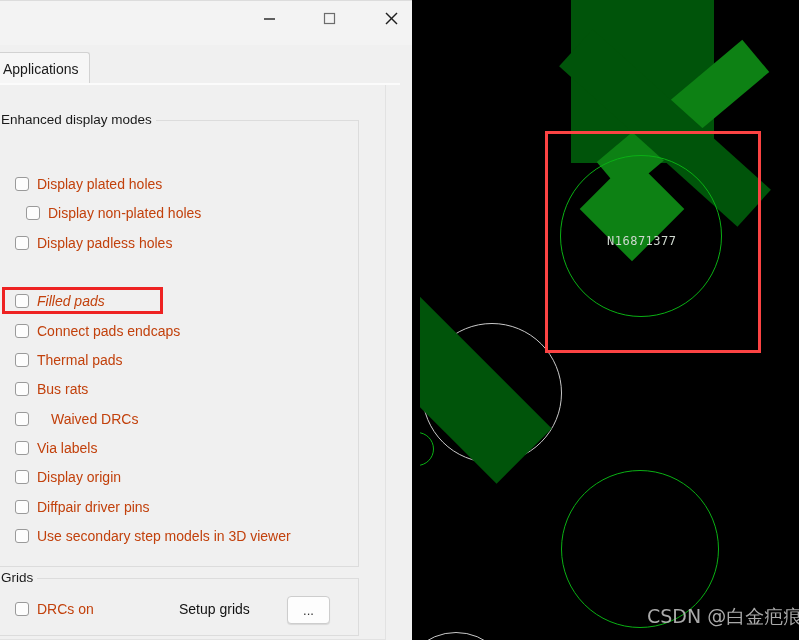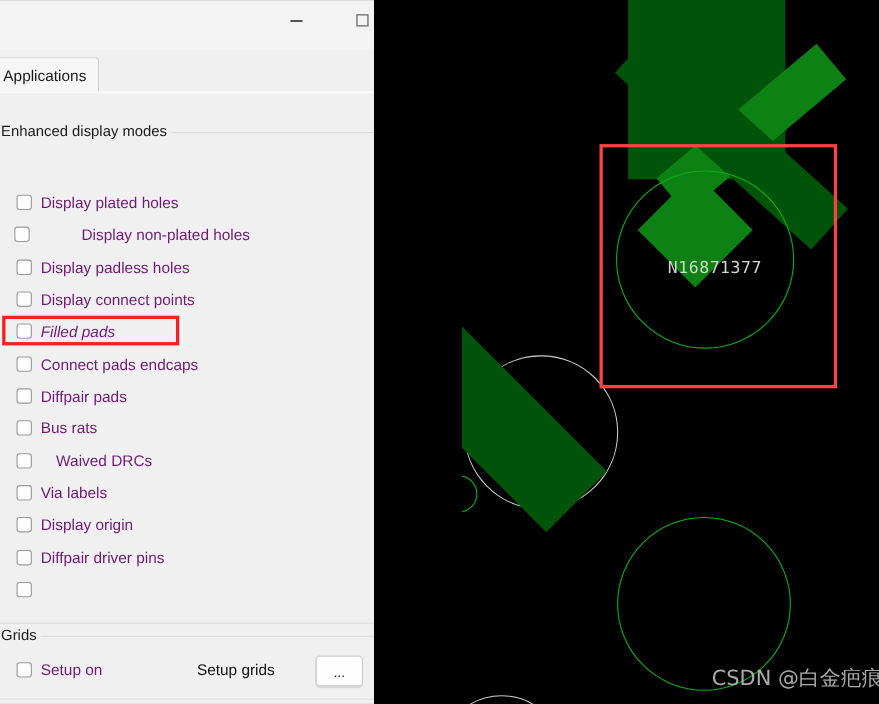--- a/index.html
+++ b/index.html
@@ -47,21 +47,21 @@
     background: transparent;
   }
   .ring-white {
     border: 1.5px solid #c9c9c9;
     border-radius: 50%;
     background: transparent;
   }
   .net-label {
     color: #cfd8cf;
     font-family: "DejaVu Sans Mono", monospace;
-    font-size: 15px;
+    font-size: 12px;
     letter-spacing: 0.5px;
     white-space: nowrap;
   }
   #selection-box {
     position: absolute;
     border: 3px solid #fb4343;
     background: transparent;
   }
   #watermark {
     position: absolute;
@@ -70,21 +70,21 @@
     font-family: "DejaVu Sans", sans-serif;
     white-space: nowrap;
     opacity: 0.92;
   }
 
   
   #dialog {
     position: absolute;
     left: 0;
     top: 0;
-    width: 340px;
+    width: 412px;
     height: 640px;
     background: #f0f0f0;
     overflow: hidden;
   }
   #titlebar {
     position: absolute;
     left: 0; top: 0;
     width: 420px; height: 45px;
     background: #f3f3f3;
     border-top: 1px solid #dcdcdc;
@@ -191,21 +191,21 @@
     height: 14px;
     border: 1px solid #9a9a9a;
     border-radius: 3px;
     background: #fdfdfd;
     box-sizing: border-box;
     flex: 0 0 auto;
   }
   .cb-label {
     margin-left: 8px;
     font-size: 14px;
-    color: #701a75;
+    color: #c2410c;
   }
 
   #filled-pads-highlight {
     position: absolute;
     left: 2px;
     top: 287px;
     width: 161px;
     height: 27px;
     border: 3px solid #ee2222;
     box-sizing: border-box;
@@ -320,43 +320,39 @@
     <div id="tabpage"></div>
 
     <div class="groupbox" id="gb-enhanced">
       <span class="gb-title">Enhanced display modes</span>
     </div>
 
     <div class="cb-row" style="left:15px; top:173px;">
       <span class="cbx"></span>
       <span class="cb-label">Display plated holes</span>
     </div>
-    <div class="cb-row" style="left:13px; top:202px;gap:39px;">
+    <div class="cb-row" style="left:26px; top:202px;">
       <span class="cbx"></span>
       <span class="cb-label">Display non-plated holes</span>
     </div>
     <div class="cb-row" style="left:15px; top:232px;">
       <span class="cbx"></span>
       <span class="cb-label">Display padless holes</span>
     </div>
-    <div class="cb-row" style="left:15px; top:261px;">
-      <span class="cbx"></span>
-      <span class="cb-label">Display connect points</span>
-    </div>
     <div class="cb-row" style="left:15px; top:290px;font-style:italic;">
       <span class="cbx"></span>
       <span class="cb-label">Filled pads</span>
     </div>
     <div class="cb-row" style="left:15px; top:320px;">
       <span class="cbx"></span>
       <span class="cb-label">Connect pads endcaps</span>
     </div>
     <div class="cb-row" style="left:15px; top:349px;">
       <span class="cbx"></span>
-      <span class="cb-label">Diffpair pads</span>
+      <span class="cb-label">Thermal pads</span>
     </div>
     <div class="cb-row" style="left:15px; top:378px;">
       <span class="cbx"></span>
       <span class="cb-label">Bus rats</span>
     </div>
     <div class="cb-row" style="left:15px; top:408px;gap:14px;">
       <span class="cbx"></span>
       <span class="cb-label">Waived DRCs</span>
     </div>
     <div class="cb-row" style="left:15px; top:437px;">
@@ -366,31 +362,32 @@
     <div class="cb-row" style="left:15px; top:496px;">
       <span class="cbx"></span>
       <span class="cb-label">Diffpair driver pins</span>
     </div>
     <div class="cb-row" style="left:15px; top:466px;">
       <span class="cbx"></span>
       <span class="cb-label">Display origin</span>
     </div>
     <div class="cb-row" style="left:15px; top:525px;">
       <span class="cbx"></span>
+      <span class="cb-label">Use secondary step models in 3D viewer</span>
     </div>
 
     <div id="filled-pads-highlight"></div>
 
     <div class="groupbox" id="gb-grids">
       <span class="gb-title">Grids</span>
     </div>
 
     <div class="cb-row" id="grids-on-row">
       <span class="cbx"></span>
-      <span class="cb-label">Setup on</span>
+      <span class="cb-label">DRCs on</span>
     </div>
 
     <div id="setup-grids-label">Setup grids</div>
 
     <div id="setup-grids-button">
       <span>...</span>
     </div>
 
     <div id="window-right-edge"></div>
   </div>

